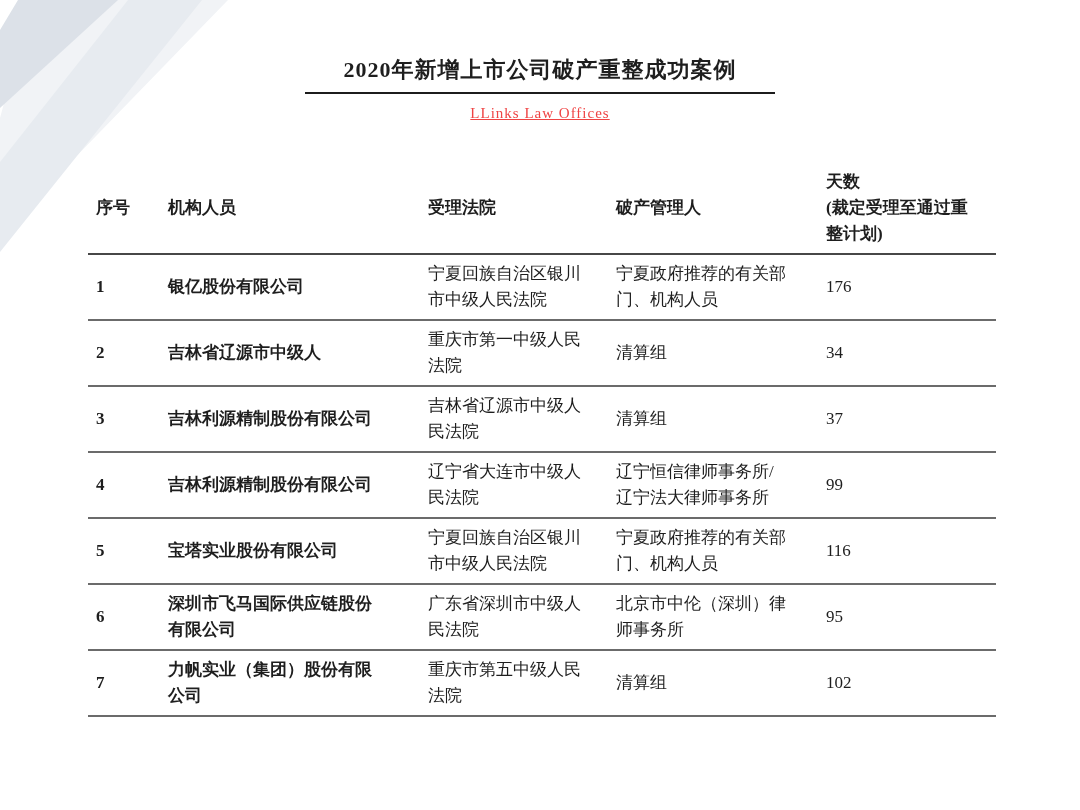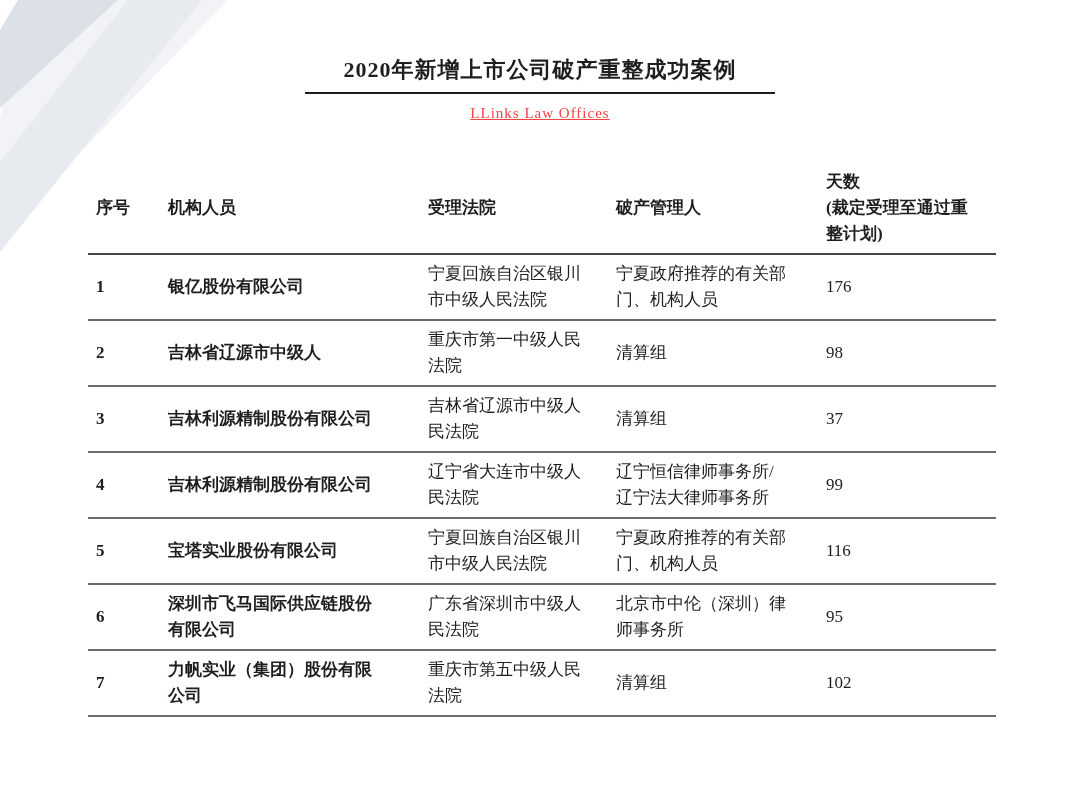--- a/index.html
+++ b/index.html
@@ -82,21 +82,21 @@
       <td class="cell-admin">宁夏政府推荐的有关部
 门、机构人员</td>
       <td class="cell-days">176</td>
     </tr>
     <tr>
       <td class="cell-no">2</td>
       <td class="cell-company">吉林省辽源市中级人</td>
       <td class="cell-court">重庆市第一中级人民
 法院</td>
       <td class="cell-admin">清算组</td>
-      <td class="cell-days">98</td>
+      <td class="cell-days">34</td>
     </tr>
     <tr>
       <td class="cell-no">3</td>
       <td class="cell-company">吉林利源精制股份有限公司</td>
       <td class="cell-court">吉林省辽源市中级人
 民法院</td>
       <td class="cell-admin">清算组</td>
       <td class="cell-days">37</td>
     </tr>
     <tr>

